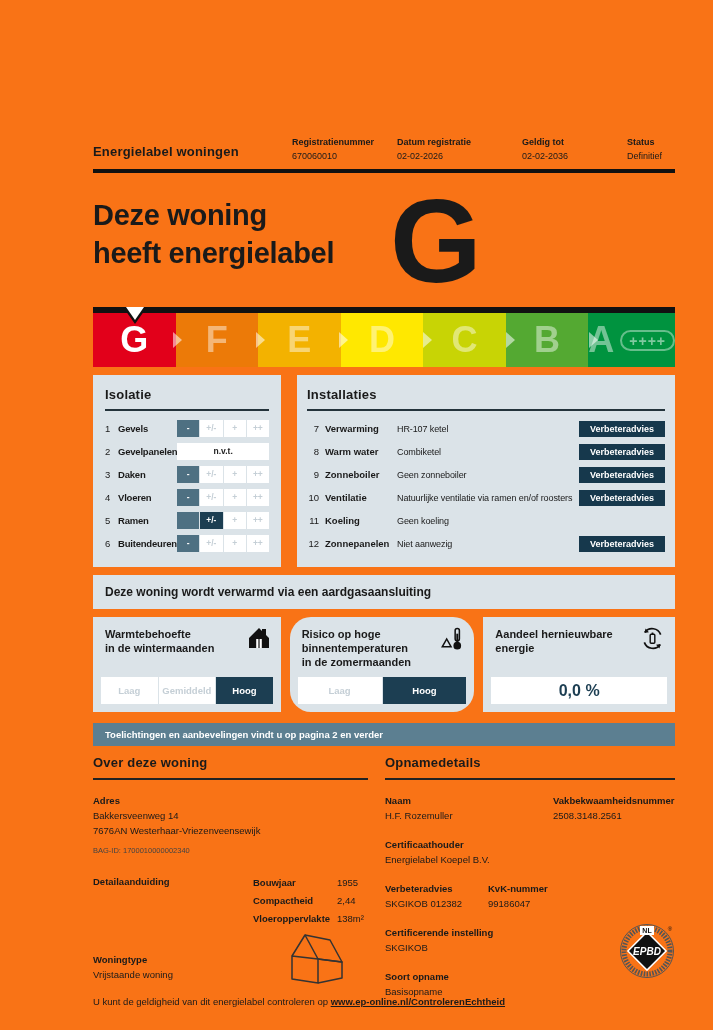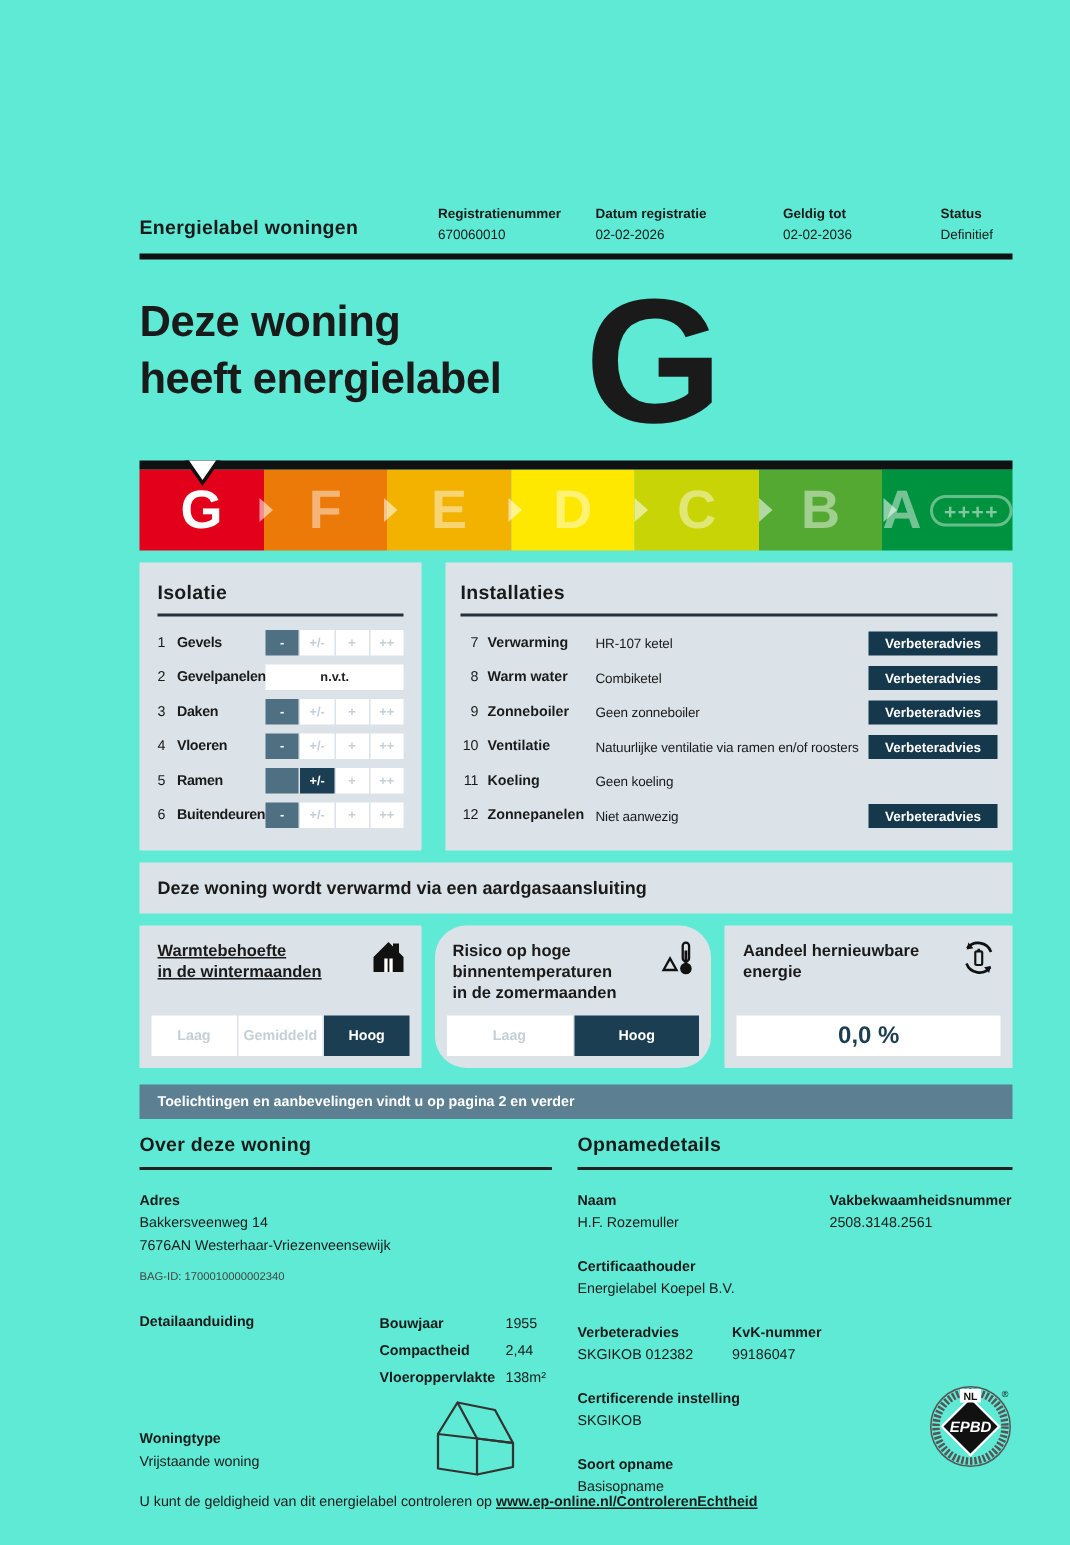--- a/index.html
+++ b/index.html
@@ -1,17 +1,17 @@
 <!DOCTYPE html>
 <html><head>
 <meta charset="utf-8">
 <style>
   * { margin:0; padding:0; box-sizing:border-box; }
   body { background:#fff; font-family:"Liberation Sans", sans-serif; color:#1a1a1a; }
-  .page { position:relative; width:713px; height:1030px; background:#5eead4; overflow:hidden;padding-left:28px; }
+  .page { position:relative; width:713px; height:1030px; background:#f97316; overflow:hidden;padding-left:28px; }
 
   
   .header { position:absolute; left:93px; top:137px; width:582px; display:flex; }
   .header-title { flex:1; font-size:13px; font-weight:bold; align-self:flex-end; padding-bottom:2px; letter-spacing:.2px; }
   .hf { width:105px; }
   .hf.w2 { width:125px; }
   .hf.w4 { width:48px; text-align:left; }
   .hf-label { font-size:9px; font-weight:bold; margin-bottom:4px; }
   .hf-value { font-size:9px; }
   .top-rule { position:absolute; left:93px; top:169px; width:582px; height:4px; background:#111; }
@@ -58,21 +58,21 @@
   .ins-value { flex:1; font-size:9px; letter-spacing:-.1px; }
   .advice-btn { width:86px; height:16px; background:#16384c; color:#fff; border:none; font-family:"Liberation Sans",sans-serif; font-size:9px; font-weight:bold; cursor:pointer; }
   .advice-spacer { width:86px; }
 
   
   .heat-banner { position:absolute; left:93px; top:575px; width:582px; height:34px; background:#dbe3e8; font-size:12px; font-weight:bold; line-height:34px; padding-left:12px; }
 
   
   .indicators { position:absolute; left:93px; top:617px; width:582px; height:95px; display:flex; gap:9px; }
   .ind-panel { position:relative; background:#dbe3e8; padding:10px 12px; }
-  .ip1 { width:188px;text-decoration:underline; } .ip2 { width:185px;border-radius:21px; } .ip3 { width:192px; }
+  .ip1 { width:188px; } .ip2 { width:185px;border-radius:21px; } .ip3 { width:192px; }
   .ind-title { font-size:11px; font-weight:bold; line-height:14px; }
   .ind-icon { position:absolute; top:9px; right:10px; }
   .ind-cells { position:absolute; left:8px; right:8px; bottom:8px; display:flex; gap:1px; height:27px; }
   .ind-cell { flex:1; background:#fff; text-align:center; line-height:27px; font-size:9.5px; font-weight:bold; color:#c5cfd6; }
   .ind-cell.sel { background:#1c3e52; color:#fff; }
   .ind-value { position:absolute; left:8px; right:8px; bottom:8px; height:27px; background:#fff; text-align:center; line-height:27px; font-size:16px; font-weight:bold; color:#1c3e52; }
 
   
   .note-banner { position:absolute; left:93px; top:723px; width:582px; height:23px; background:#5c7f91; color:#fff; font-size:9.5px; font-weight:bold; line-height:23px; padding-left:12px; }
 

